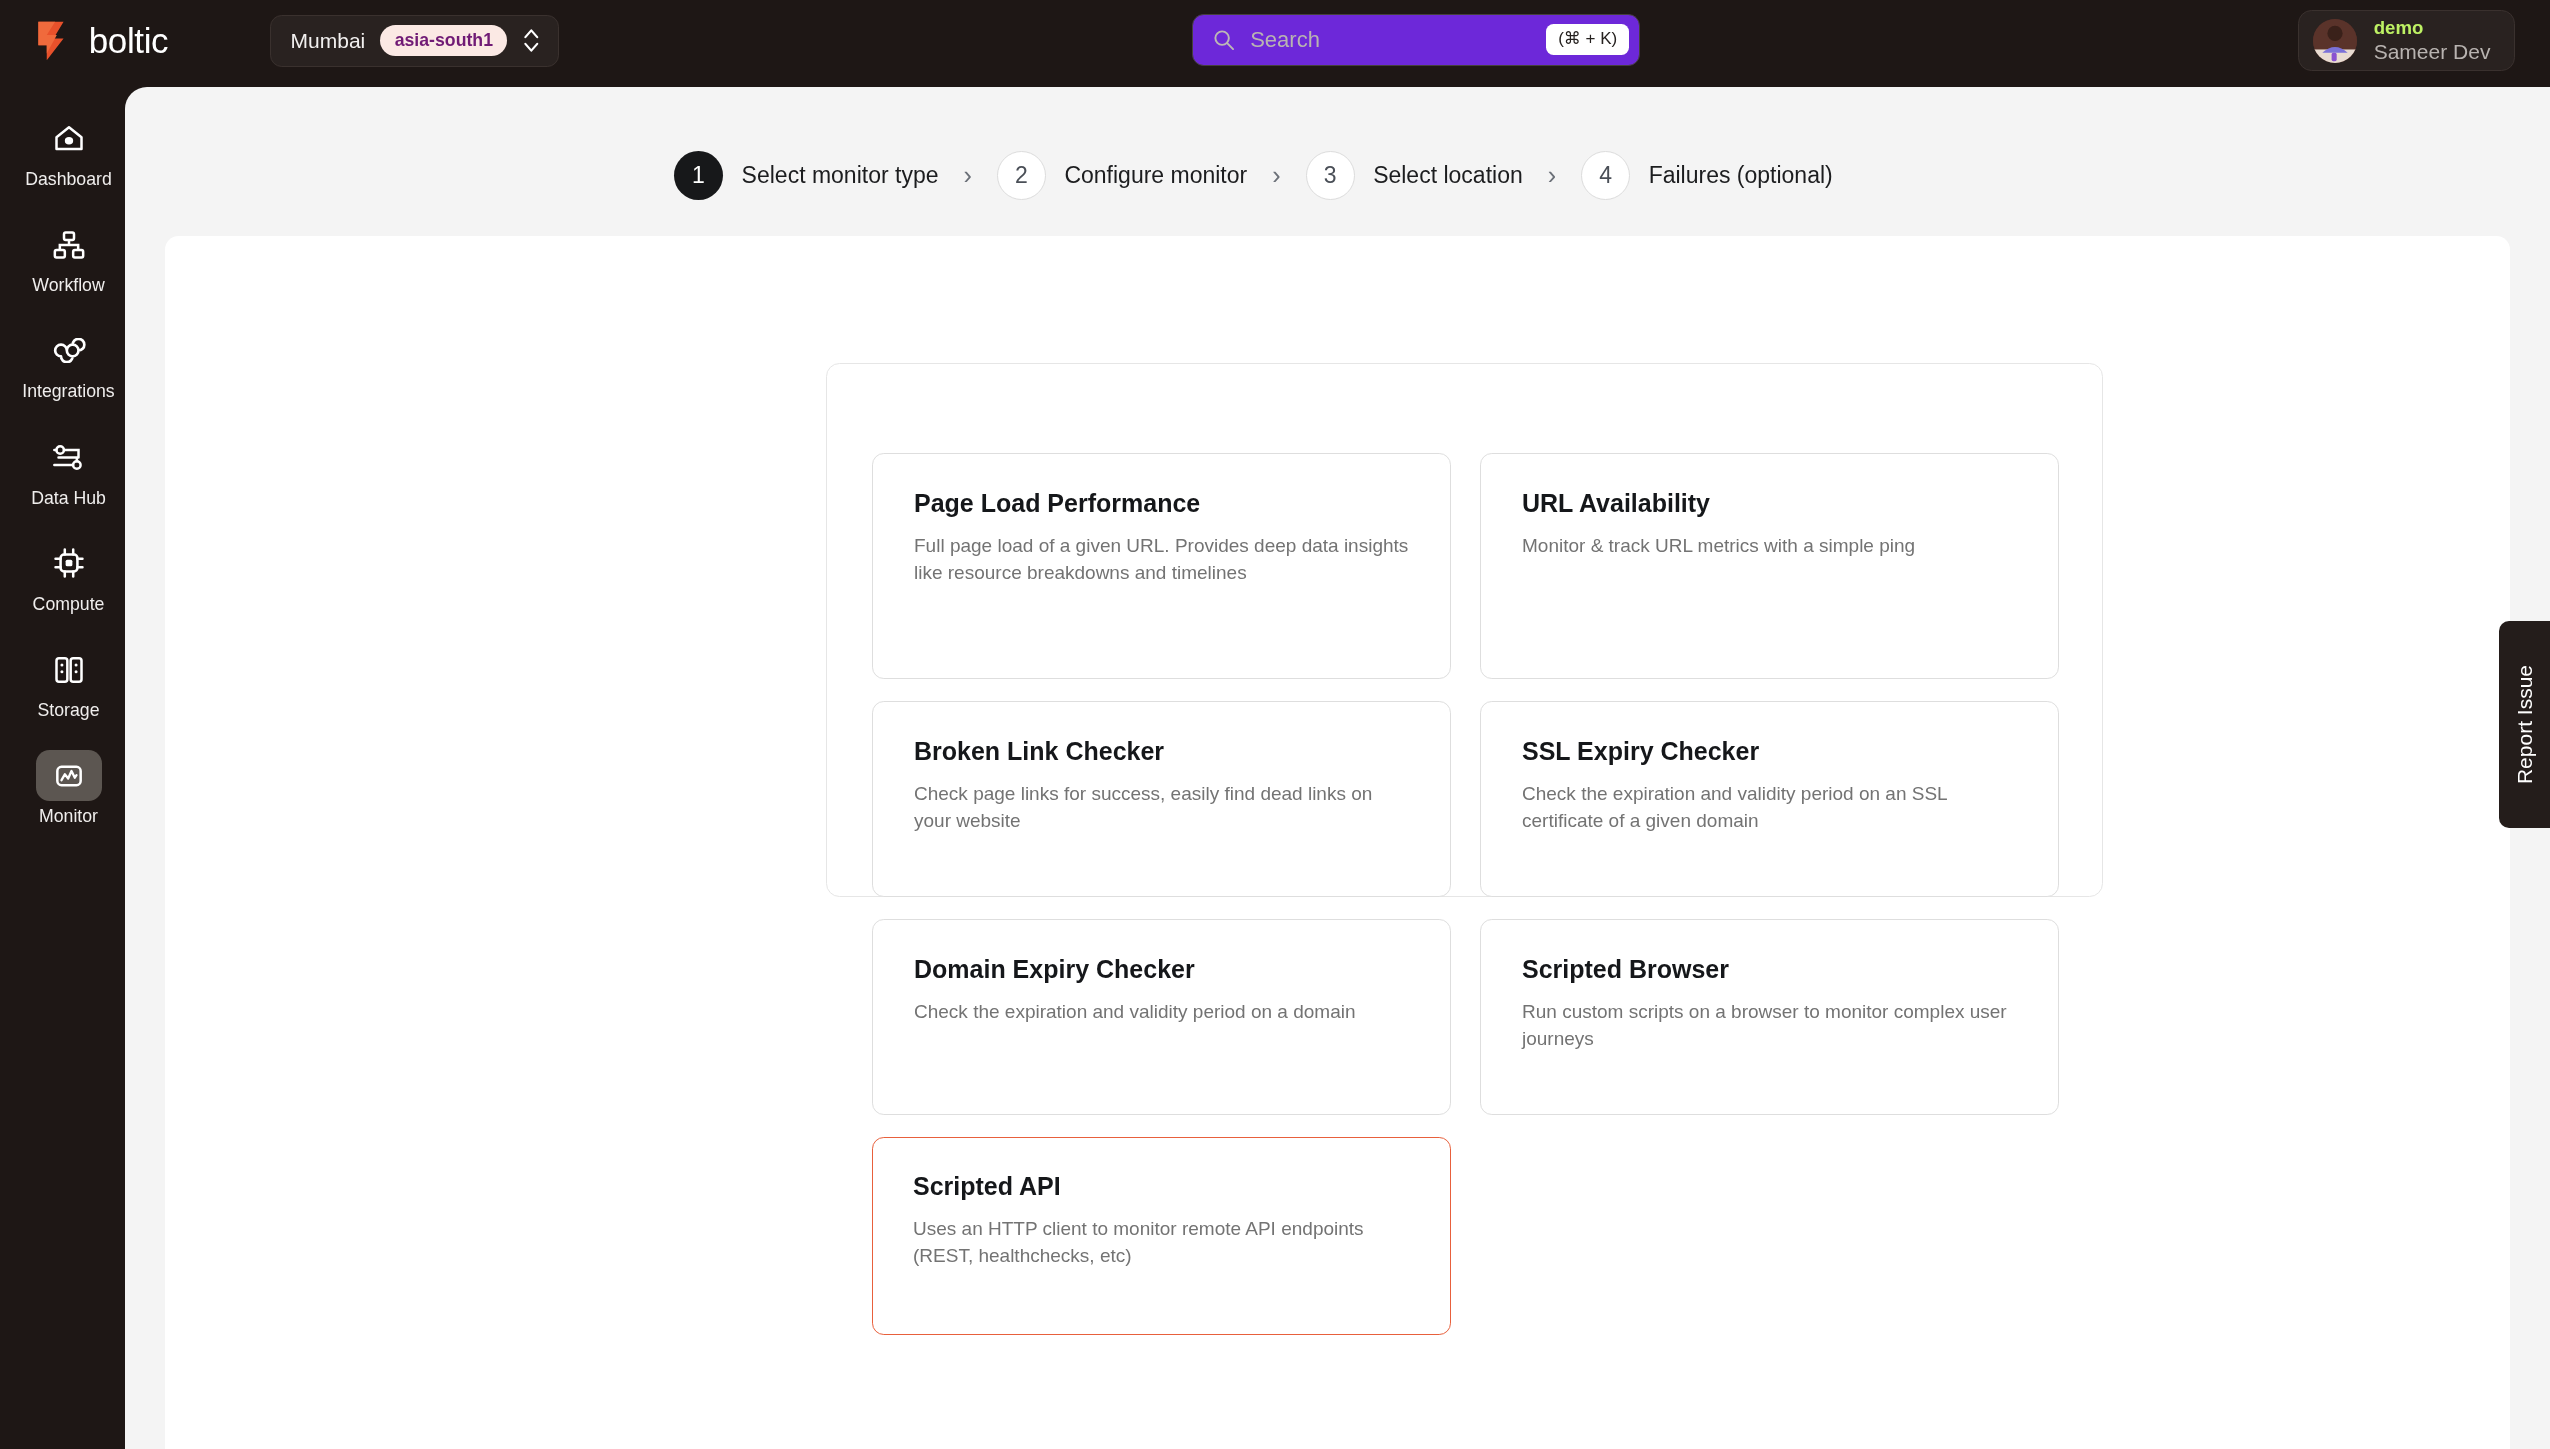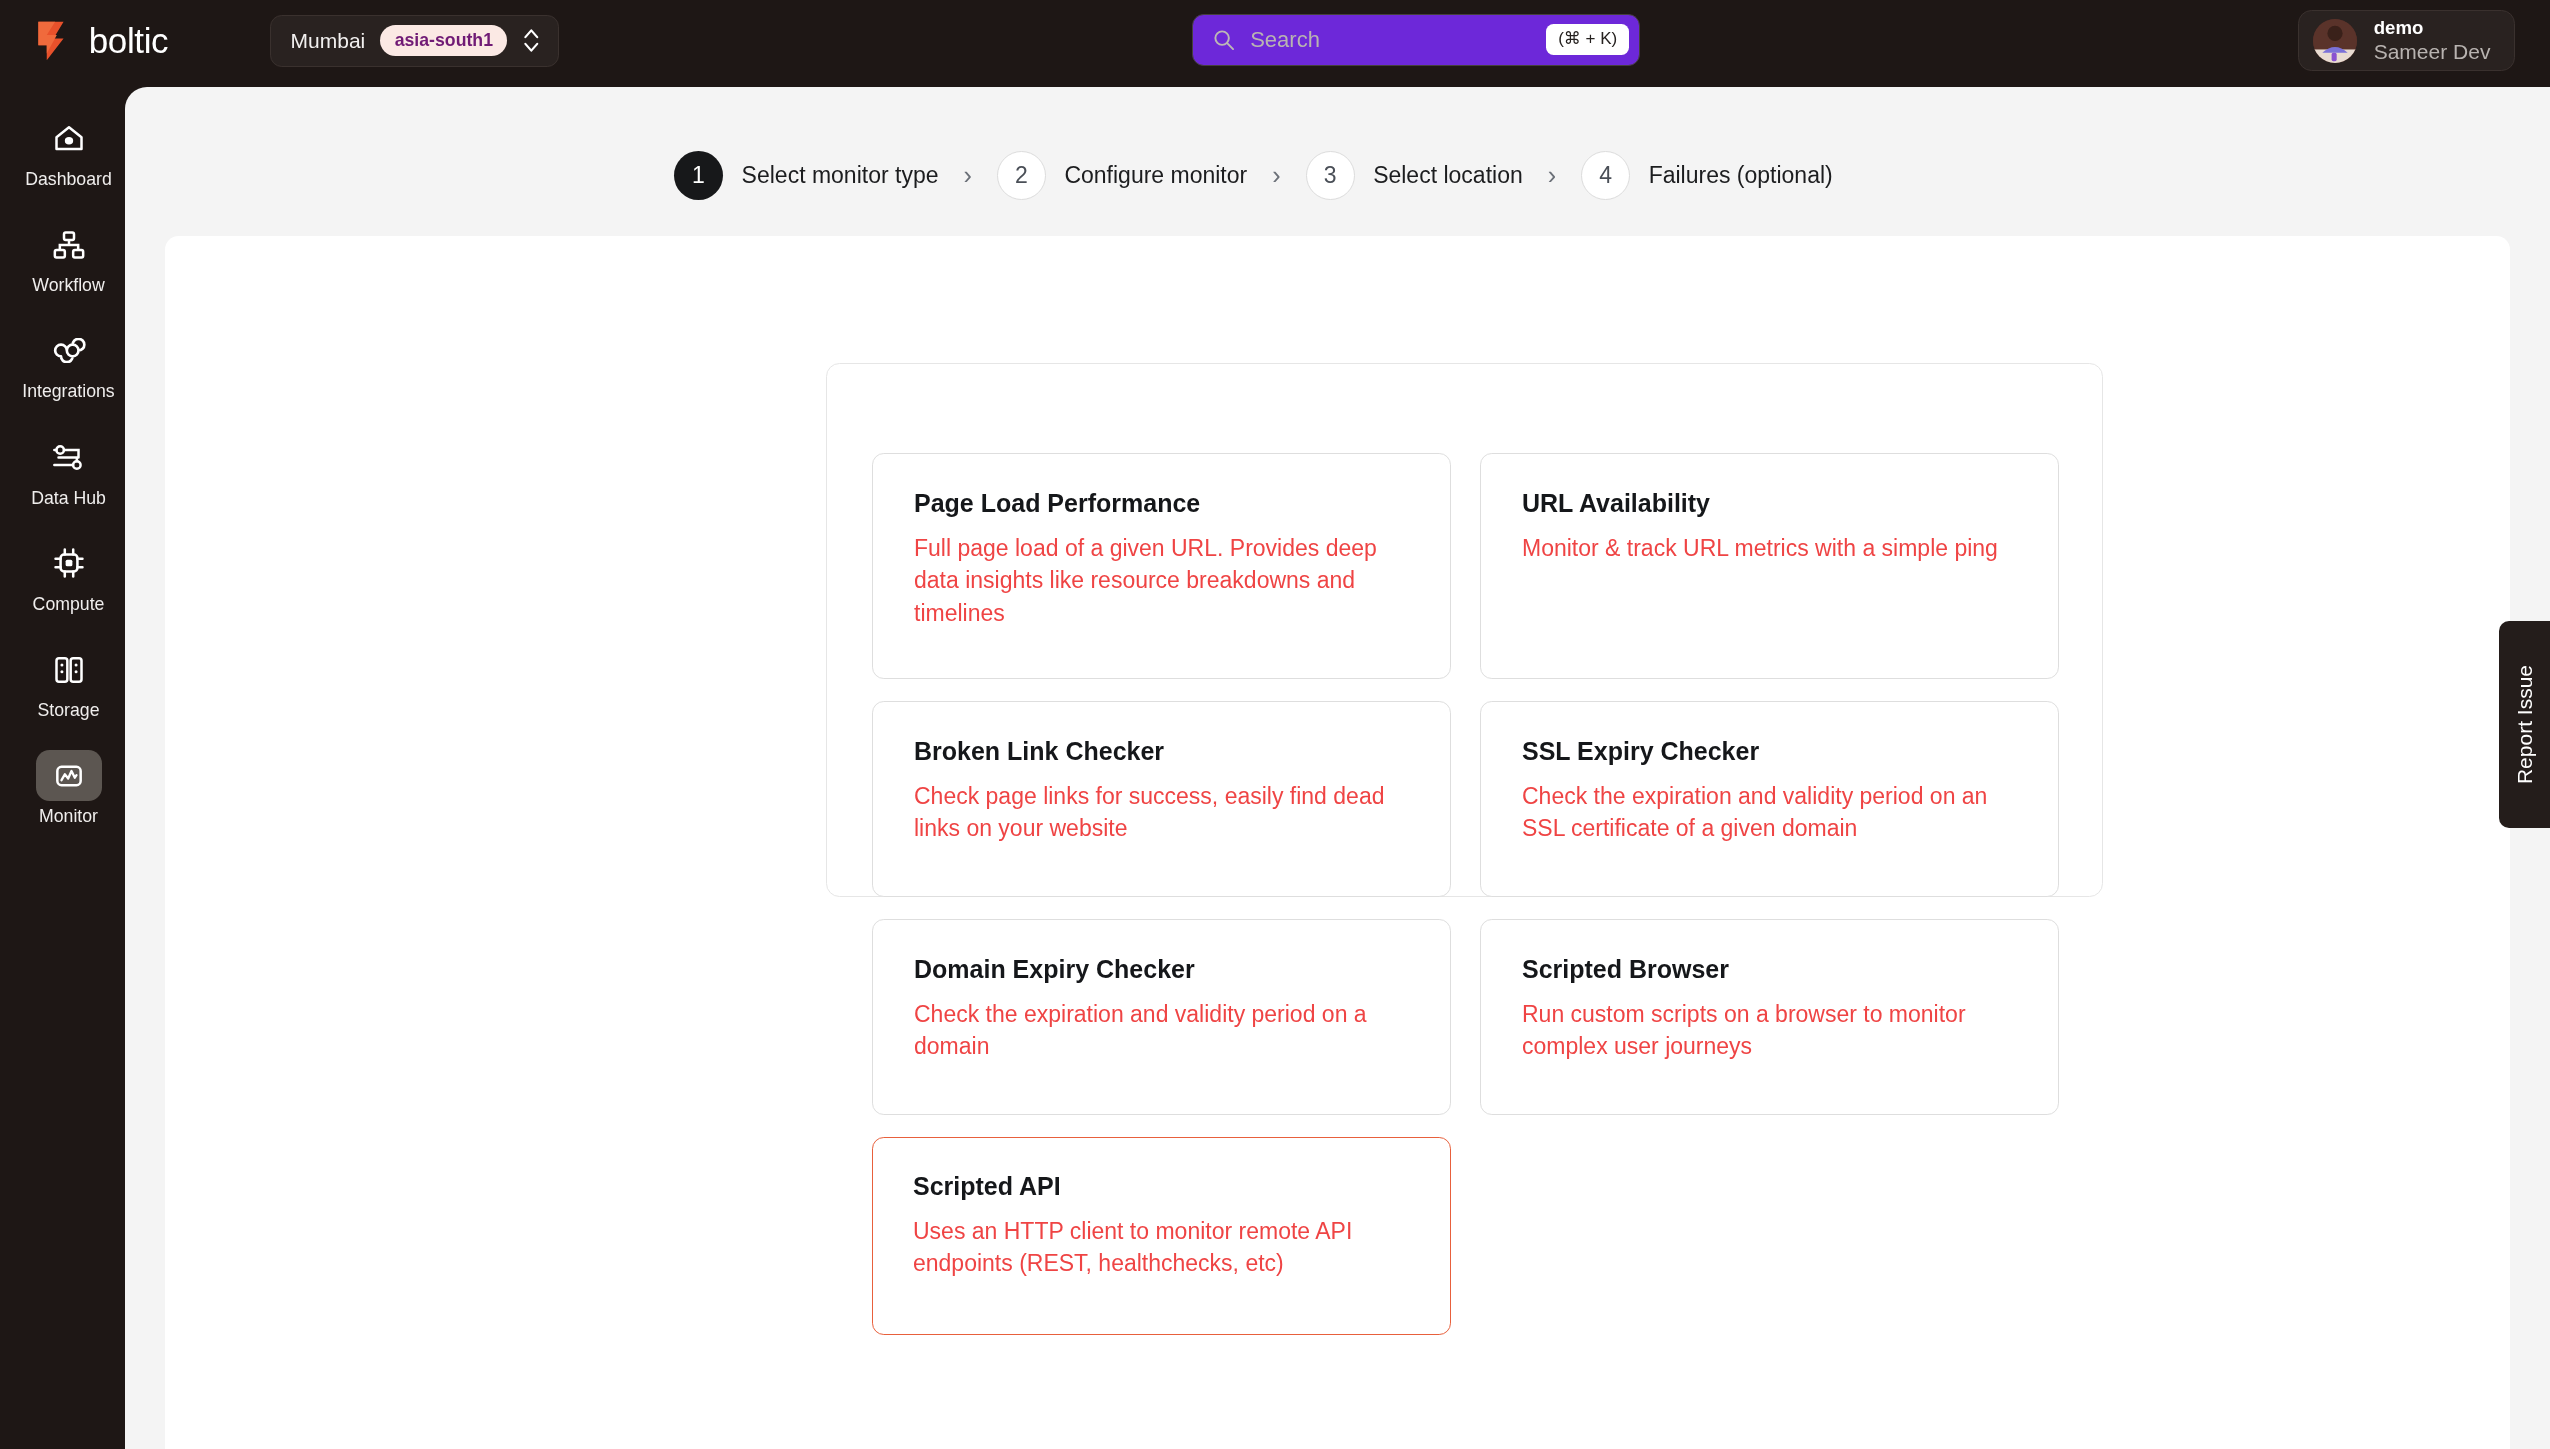--- a/index.html
+++ b/index.html
@@ -64,21 +64,21 @@
     border-radius: 13.5px; height: 61px; padding: 0 23.6px 0 13.5px;
     cursor: pointer;
   }
   .avatar {
     width: 44px; height: 44px; border-radius: 50%;
     overflow: hidden; flex: none; position: relative;
     background: #4a2b25;
   }
   .avatar svg { display: block; }
   .profile-meta { display: flex; flex-direction: column; gap: 1.7px; }
-  .profile-org { color: #ffffff; font-size: 18.6px; font-weight: bold; line-height: 1.15; }
+  .profile-org { color: #bef264; font-size: 18.6px; font-weight: bold; line-height: 1.15; }
   .profile-user { color: #b8b3b0; font-size: 21px; line-height: 1.15; }
 
   
   .sidebar {
     position: absolute; left: 0; top: 81px;
     width: 125px; height: 1368px;
     background: #1e1715;
     display: flex; flex-direction: column; align-items: center;
     padding-top: 32px;
     padding-left: 12px;
@@ -140,21 +140,21 @@
   .card {
     border: 0.8px solid #dedede; border-radius: 11.8px;
     background: #ffffff; padding: 34px 38px 34px 41px;
     min-height: 140px; cursor: pointer;
   }
   .card.selected { border: 1.7px solid #e8603c; padding: 33px 37px 44px 40px; }
   .card-title {
     font-size: 25px; font-weight: bold; color: #15171a;
     line-height: 1.2; margin-bottom: 13.5px;
   }
-  .card-desc { font-size: 23px; color: #ef4444; line-height: 1.43; }
+  .card-desc { font-size: 19px; color: #737373; line-height: 1.43; }
   .card.r1 { min-height: 226px; }
   .card.r2, .card.r3 { min-height: 196px; }
   .card.r4 { min-height: 198px; }
 
   
   .report-tab {
     position: absolute; right: 0; top: 621px;
     width: 51px; height: 207px;
     background: #241d1b;
     border-top-left-radius: 10px; border-bottom-left-radius: 10px;

